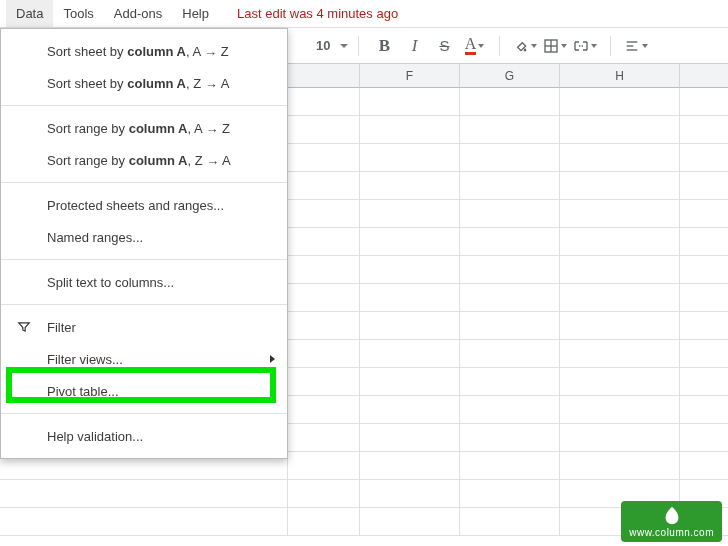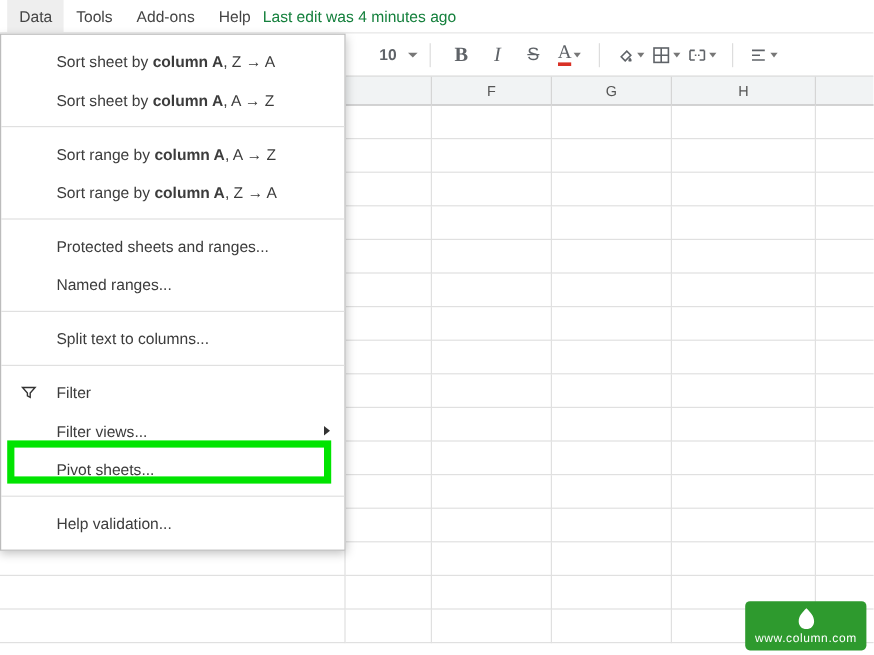--- a/index.html
+++ b/index.html
@@ -25,21 +25,22 @@
     padding: 0 10px;
     height: 100%;
     display: flex;
     align-items: center;
     cursor: pointer;
   }
   .menubar .item.active {
     background: #eeeeee;
   }
   .menubar .status {
-    color: #15803d;
+    margin-left: 18px;
+    color: #b91c1c;
   }
   .toolbar {
     height: 36px;
     display: flex;
     align-items: center;
     padding: 0 8px;
     background: #fff;
     border-bottom: 1px solid #ccc;
     font-size: 13px;
     color: #5f6368;
@@ -391,24 +392,24 @@
         <div class="cell" style="width: 100px;"></div>
         <div class="cell" style="width: 100px;"></div>
         <div class="cell" style="width: 120px;"></div>
         <div class="cell" style="width: 60px;"></div>
       </div>
     </div>
 </div>
 
 <div class="dropdown">
   <div class="mi">
+    <span><span>Sort sheet by </span><b>column A</b><span>, A → Z</span></span>
+  </div>
+  <div class="mi">
     <span><span>Sort sheet by </span><b>column A</b><span>, Z → A</span></span>
-  </div>
-  <div class="mi">
-    <span><span>Sort sheet by </span><b>column A</b><span>, A → Z</span></span>
   </div>
   <hr>
   <div class="mi">
     <span><span>Sort range by </span><b>column A</b><span>, A → Z</span></span>
   </div>
   <div class="mi">
     <span><span>Sort range by </span><b>column A</b><span>, Z → A</span></span>
   </div>
   <hr>
   <div class="mi">
@@ -428,21 +429,21 @@
           <path d="M3 5h18l-7 8v6l-4-2v-4L3 5z"></path>
         </svg>
     </span>
     <span>Filter</span>
   </div>
   <div class="mi">
     <span>Filter views...</span>
     <span class="submenu-arrow"></span>
   </div>
   <div class="mi">
-      <span>Pivot sheets...</span>
+      <span>Pivot table...</span>
     </div>
   <hr>
   <div class="mi">
       <span>Help validation...</span>
     </div>
 </div>
 
 <div class="highlight" id="hl" style="left: 6px; top: 367px; width: 270px; height: 36px;"></div>
 
 <div class="watermark">

